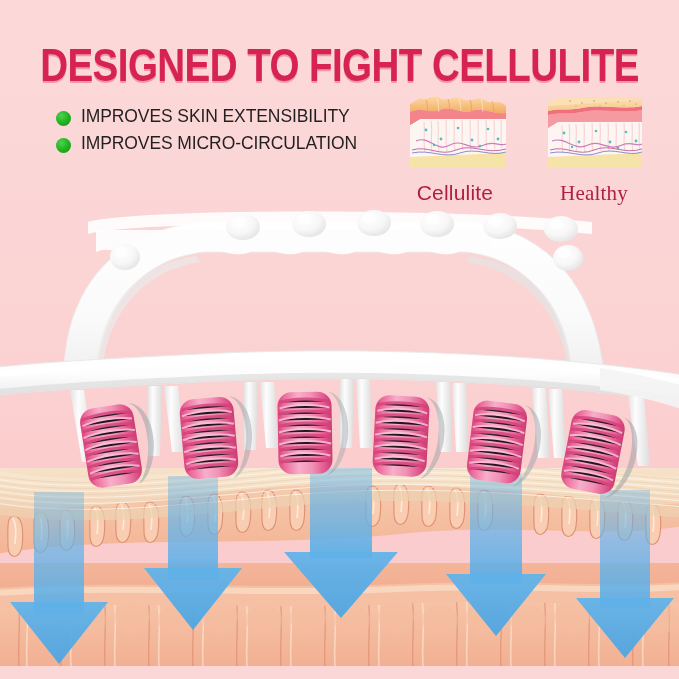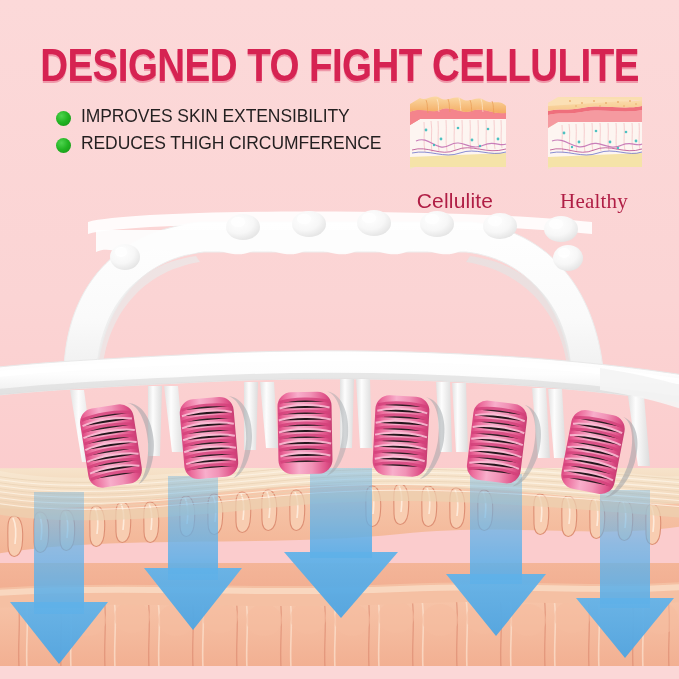--- a/index.html
+++ b/index.html
@@ -47,21 +47,20 @@
     transform:scaleY(1.1); transform-origin:left center;
   }
 
   
   .diagram-group { position:absolute; }
   .diag { position:absolute; width:104px; height:80px; }
   .diag-caption {
     position:absolute; width:160px; text-align:center;
     font-size:21px; color:#b01e45; font-weight:400;
     letter-spacing:0.2px;
-    margin-top:8px;
   }
   .d-cellulite { left:406px; top:95px; }
   .d-healthy   { left:542px; top:95px; }
   .c-cellulite { left:375px; top:181px; }
   .c-healthy   { left:514px; top:181px;font-family:Liberation Serif, serif; }
 
   
   .device { position:absolute; left:0; top:200px; width:679px; height:310px; }
 
   
@@ -77,21 +76,21 @@
 
   <div class="headline">DESIGNED TO FIGHT CELLULITE</div>
 
   <div class="bullets">
     <div class="bullet-row">
       <span class="bullet-dot"></span>
       <span class="bullet-text">IMPROVES SKIN EXTENSIBILITY</span>
     </div>
     <div class="bullet-row">
       <span class="bullet-dot"></span>
-      <span class="bullet-text">REDUCES THIGH CIRCUMFERENCE</span>
+      <span class="bullet-text">IMPROVES MICRO-CIRCULATION</span>
     </div>
   </div>
 
   <div class="diagram-group">
 
     <svg class="diag d-cellulite" viewBox="0 0 104 80">
       <defs>
         <linearGradient id="cFat" x1="0" y1="0" x2="0" y2="1">
           <stop offset="0" stop-color="#fbd9a4"></stop>
             <stop offset="1" stop-color="#f3ab62"></stop>

